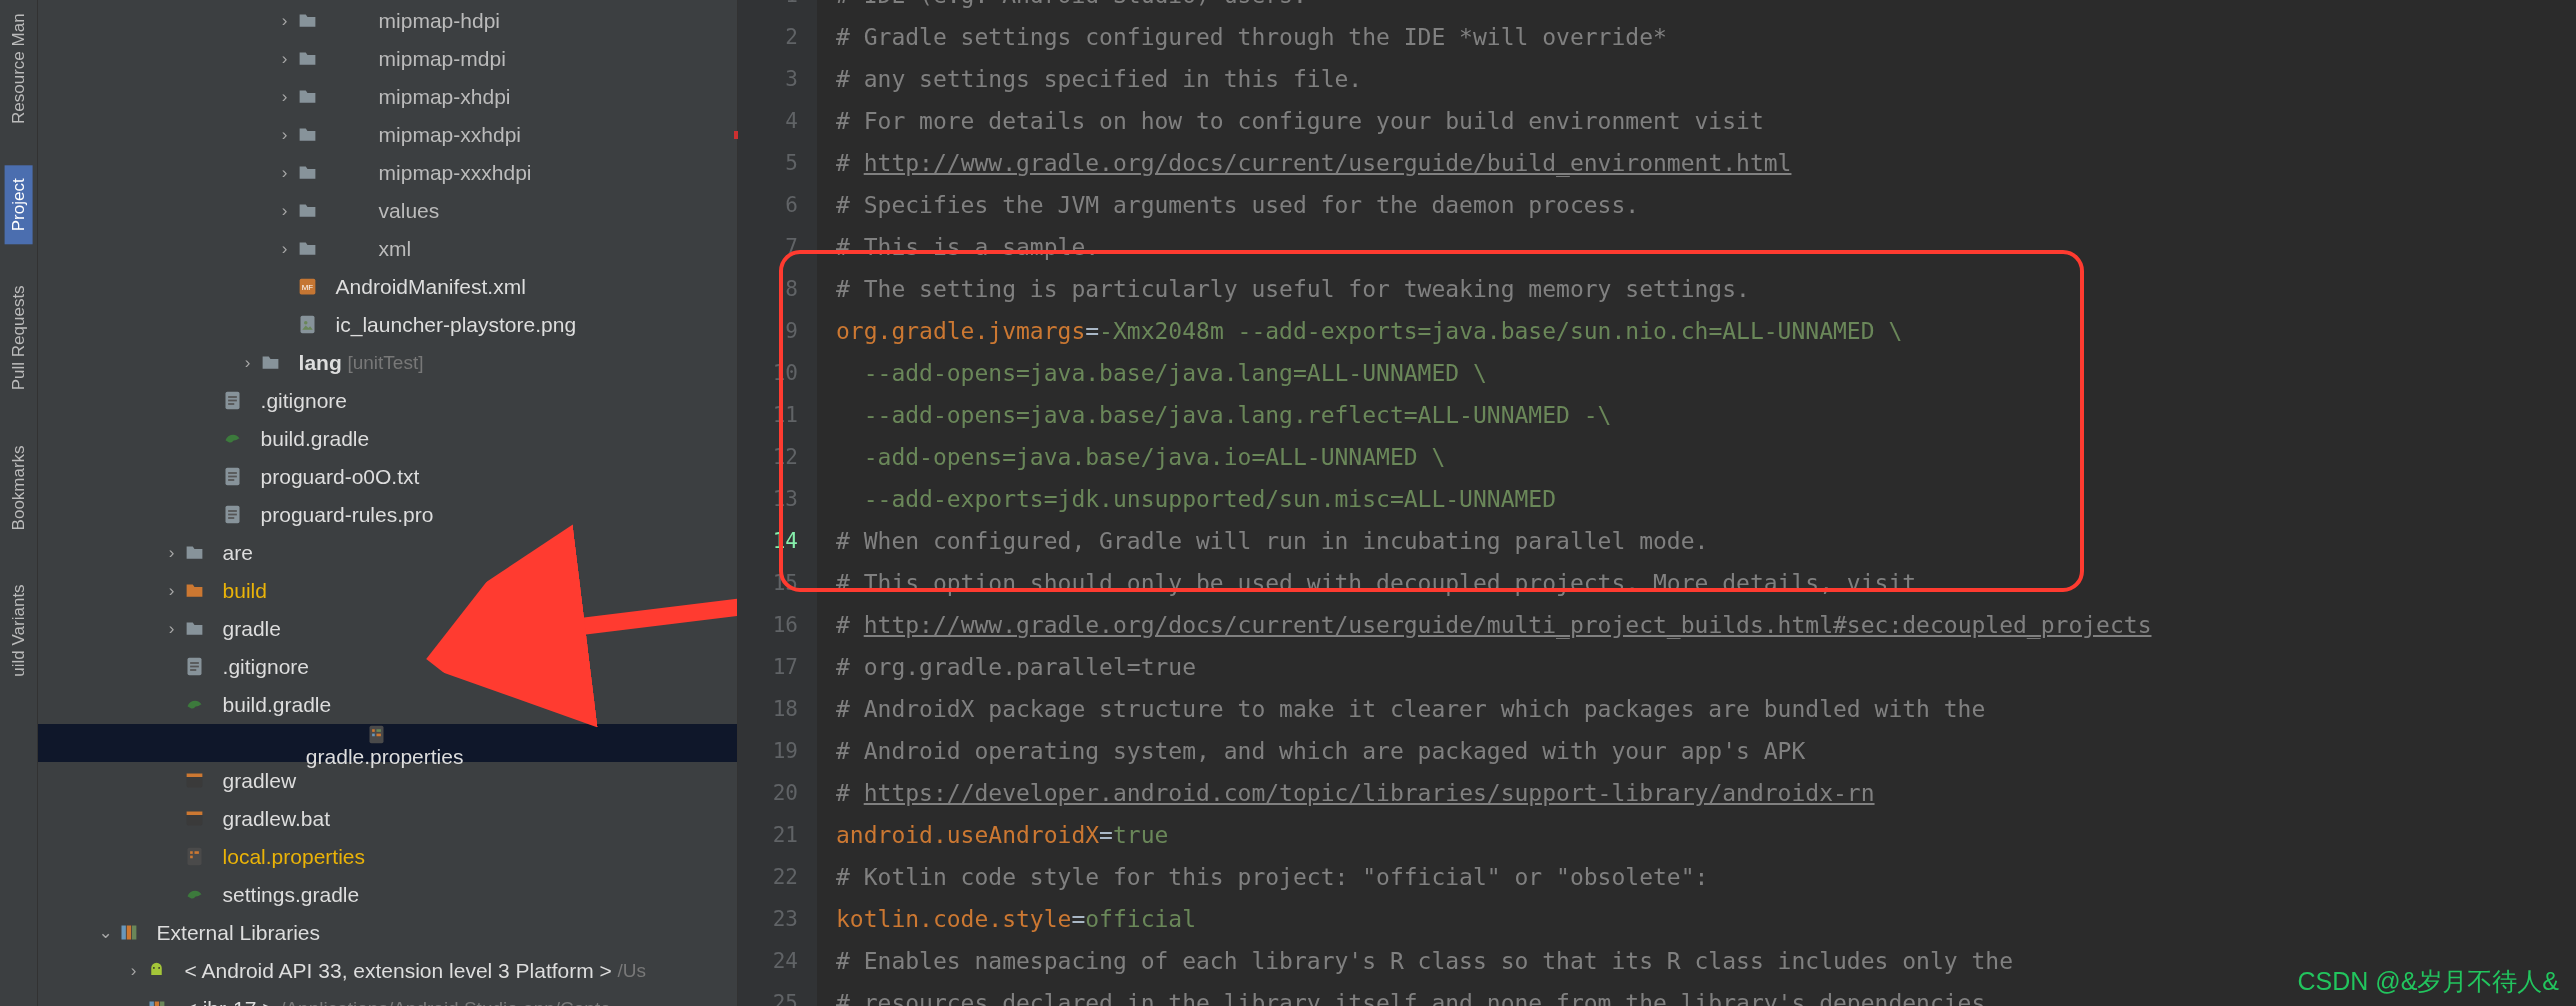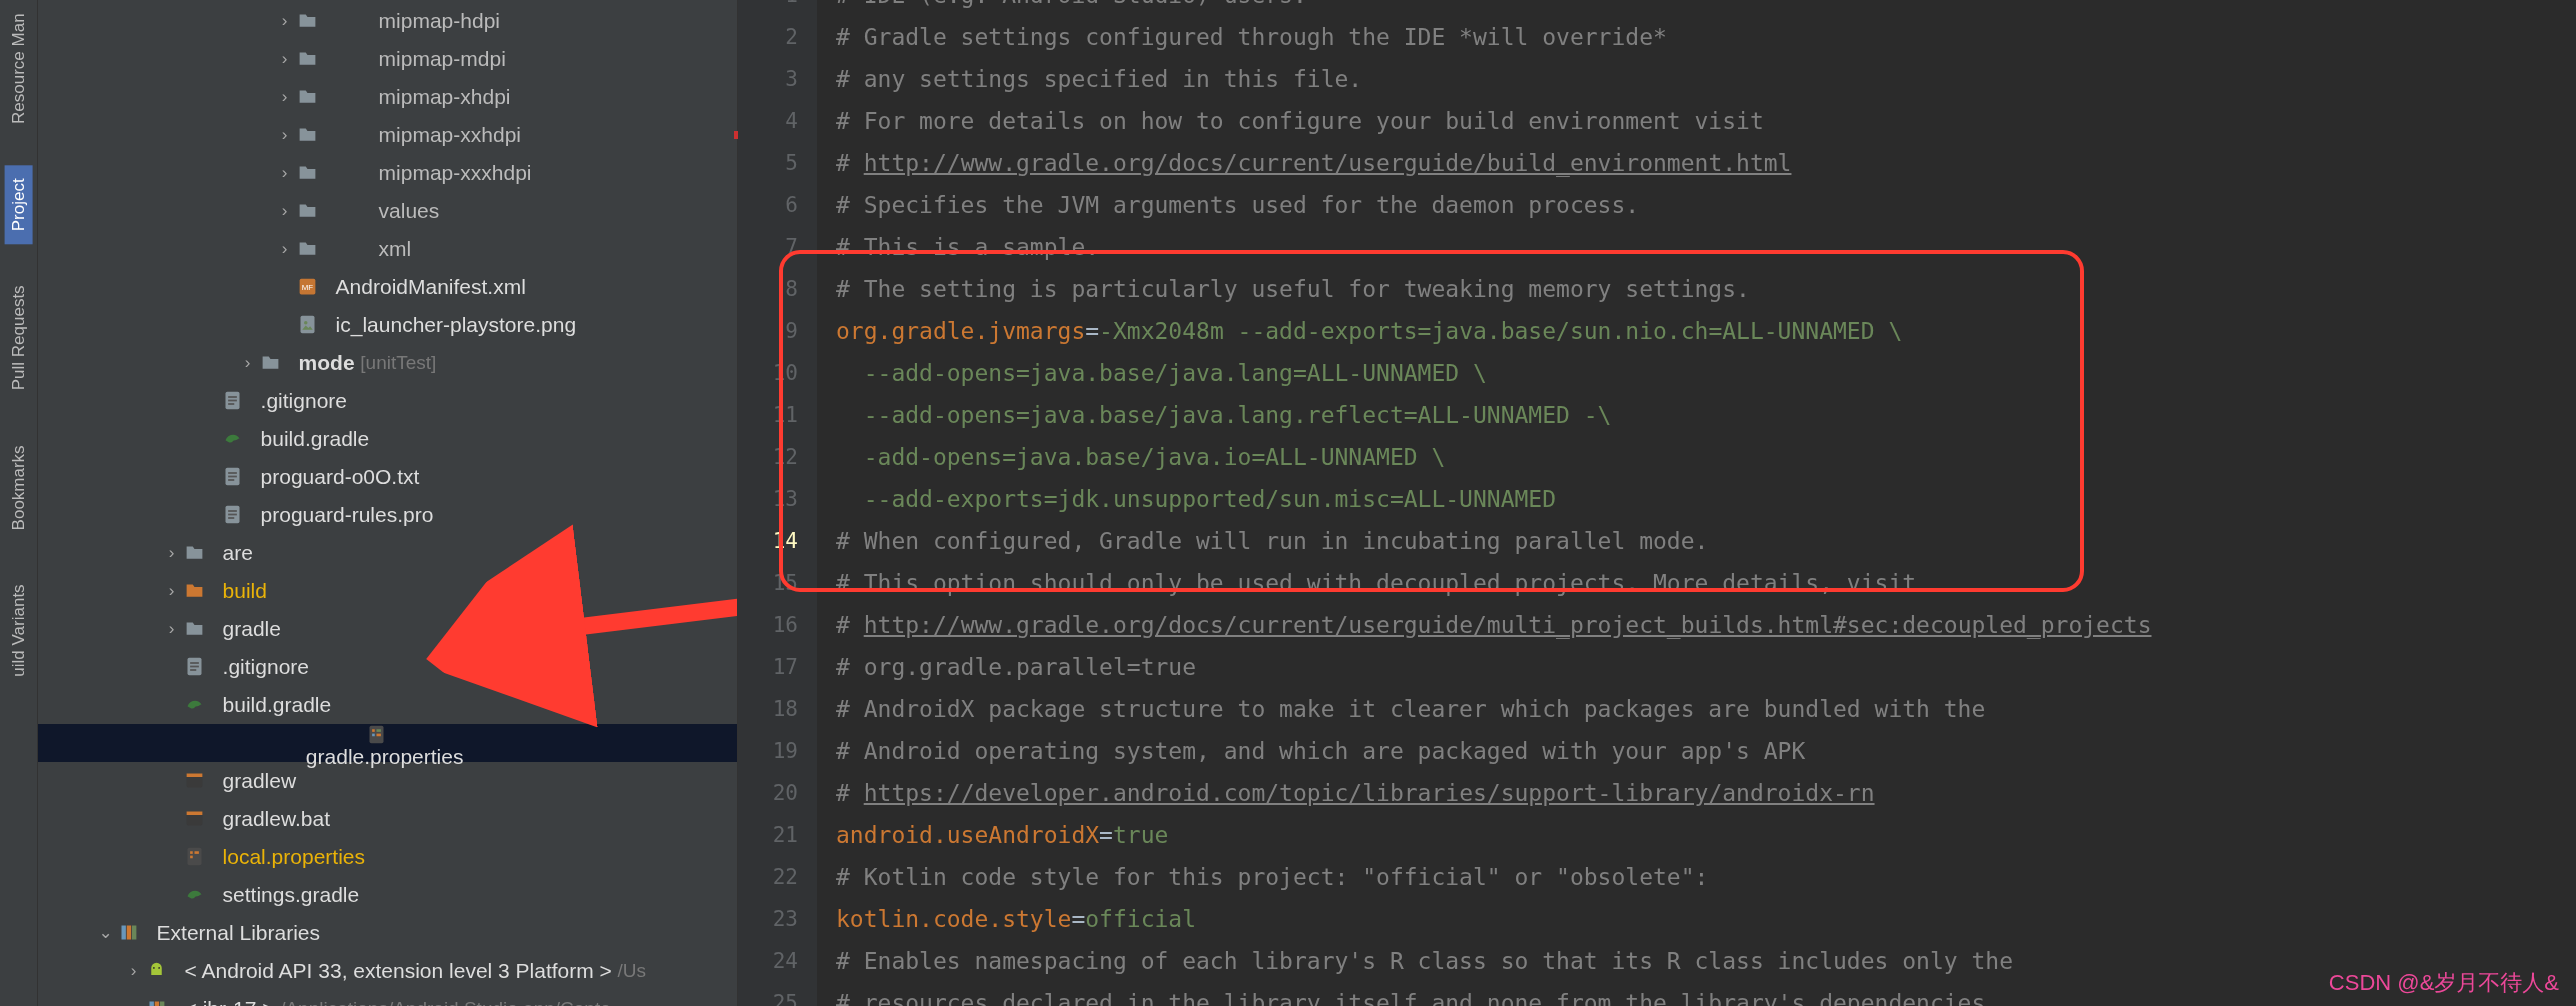--- a/index.html
+++ b/index.html
@@ -19,31 +19,31 @@
 .label-orange { color: #eab308; }
 .label-white { color: #dddddd; }
 .label-grey { color: #bbbbbb; margin-left: 43px; }
 .label-bold { font-weight: bold; }
 .hint { color: #787878; font-size: 19px; margin-left: 5.7px; }
 .arrow-annot { position: absolute; left: 444px; top: 492px; transform: rotate(38deg); pointer-events: none; z-index: 5; }
 .arrow-annot svg { width: 284px; height: 284px; }
 .editor { flex: 1; display: flex; background: #2b2b2b; position: relative; }
 .gutter { width: 79px; text-align: right; padding-right: 19px; color: #606366; font-size: 21px; line-height: 42px; user-select: none; background: #313335; }
 .gutter .ln { height: 42px; }
-.gutter .ln.sel { color: #fef9c3; }
+.gutter .ln.sel { color: #86efac; }
 .code { flex: 1; font-size: 23px; line-height: 42px; padding-left: 19px; position: relative; }
 .line { height: 42px; white-space: pre; }
 .c { color: #808080; }
 .k { color: #cc7832; }
 .v { color: #6a8759; }
 .u { text-decoration: underline; }
 .hl-line { position: absolute; left: 0; right: 0; height: 42px; background: #323232; z-index: -1; }
 .red-box { position: absolute; border: 4.7px solid #ff3b30; border-radius: 21px; pointer-events: none; z-index: 4; }
 .thin-mark { position: absolute; left: -3.8px; width: 3.8px; height: 7.6px; background: #cc3030; top: 131px; }
-.watermark { position: absolute; right: 17px; bottom: 7.6px; color: #ec4899; font-size: 22px; font-family: sans-serif; }
+.watermark { position: absolute; right: 17px; bottom: 7.6px; color: #22c55e; font-size: 25px; font-family: sans-serif; }
 .svg-folder { fill: #87939a; }
 .svg-folder-orange { fill: #cc7832; }
 .svg-file { fill: #87939a; }
 .svg-gradle { fill: #3c7a3c; }
 .svg-xml { fill: #c57633; }
 .svg-android { fill: #a4c639; }
 </style>
 </head>
 <body>
 
@@ -167,21 +167,21 @@
           <span class="label-white">ic_launcher-playstore.png</span>
         </div>
         <div class="tree-row">
           <span class="indent i4"></span>
           <span class="arrow">›</span>
           <span class="icon">
             <svg width="21" height="21" viewBox="0 0 24 24">
               <path class="svg-folder" d="M3 5h7l2 3h9v11H3z"></path>
             </svg>
           </span>
-          <span class="label-white label-bold">mode</span>
+          <span class="label-white label-bold">lang</span>
           <span class="hint">[unitTest]</span>
         </div>
         <div class="tree-row">
           <span class="indent i3"></span>
           <span class="arrow"></span>
           <span class="icon">
             <svg width="21" height="21" viewBox="0 0 24 24">
               <rect class="svg-file" x="4" y="2" width="16" height="20" rx="2"></rect>
               <rect x="7" y="7" width="10" height="2" fill="#555"></rect>
               <rect x="7" y="11" width="10" height="2" fill="#555"></rect>

